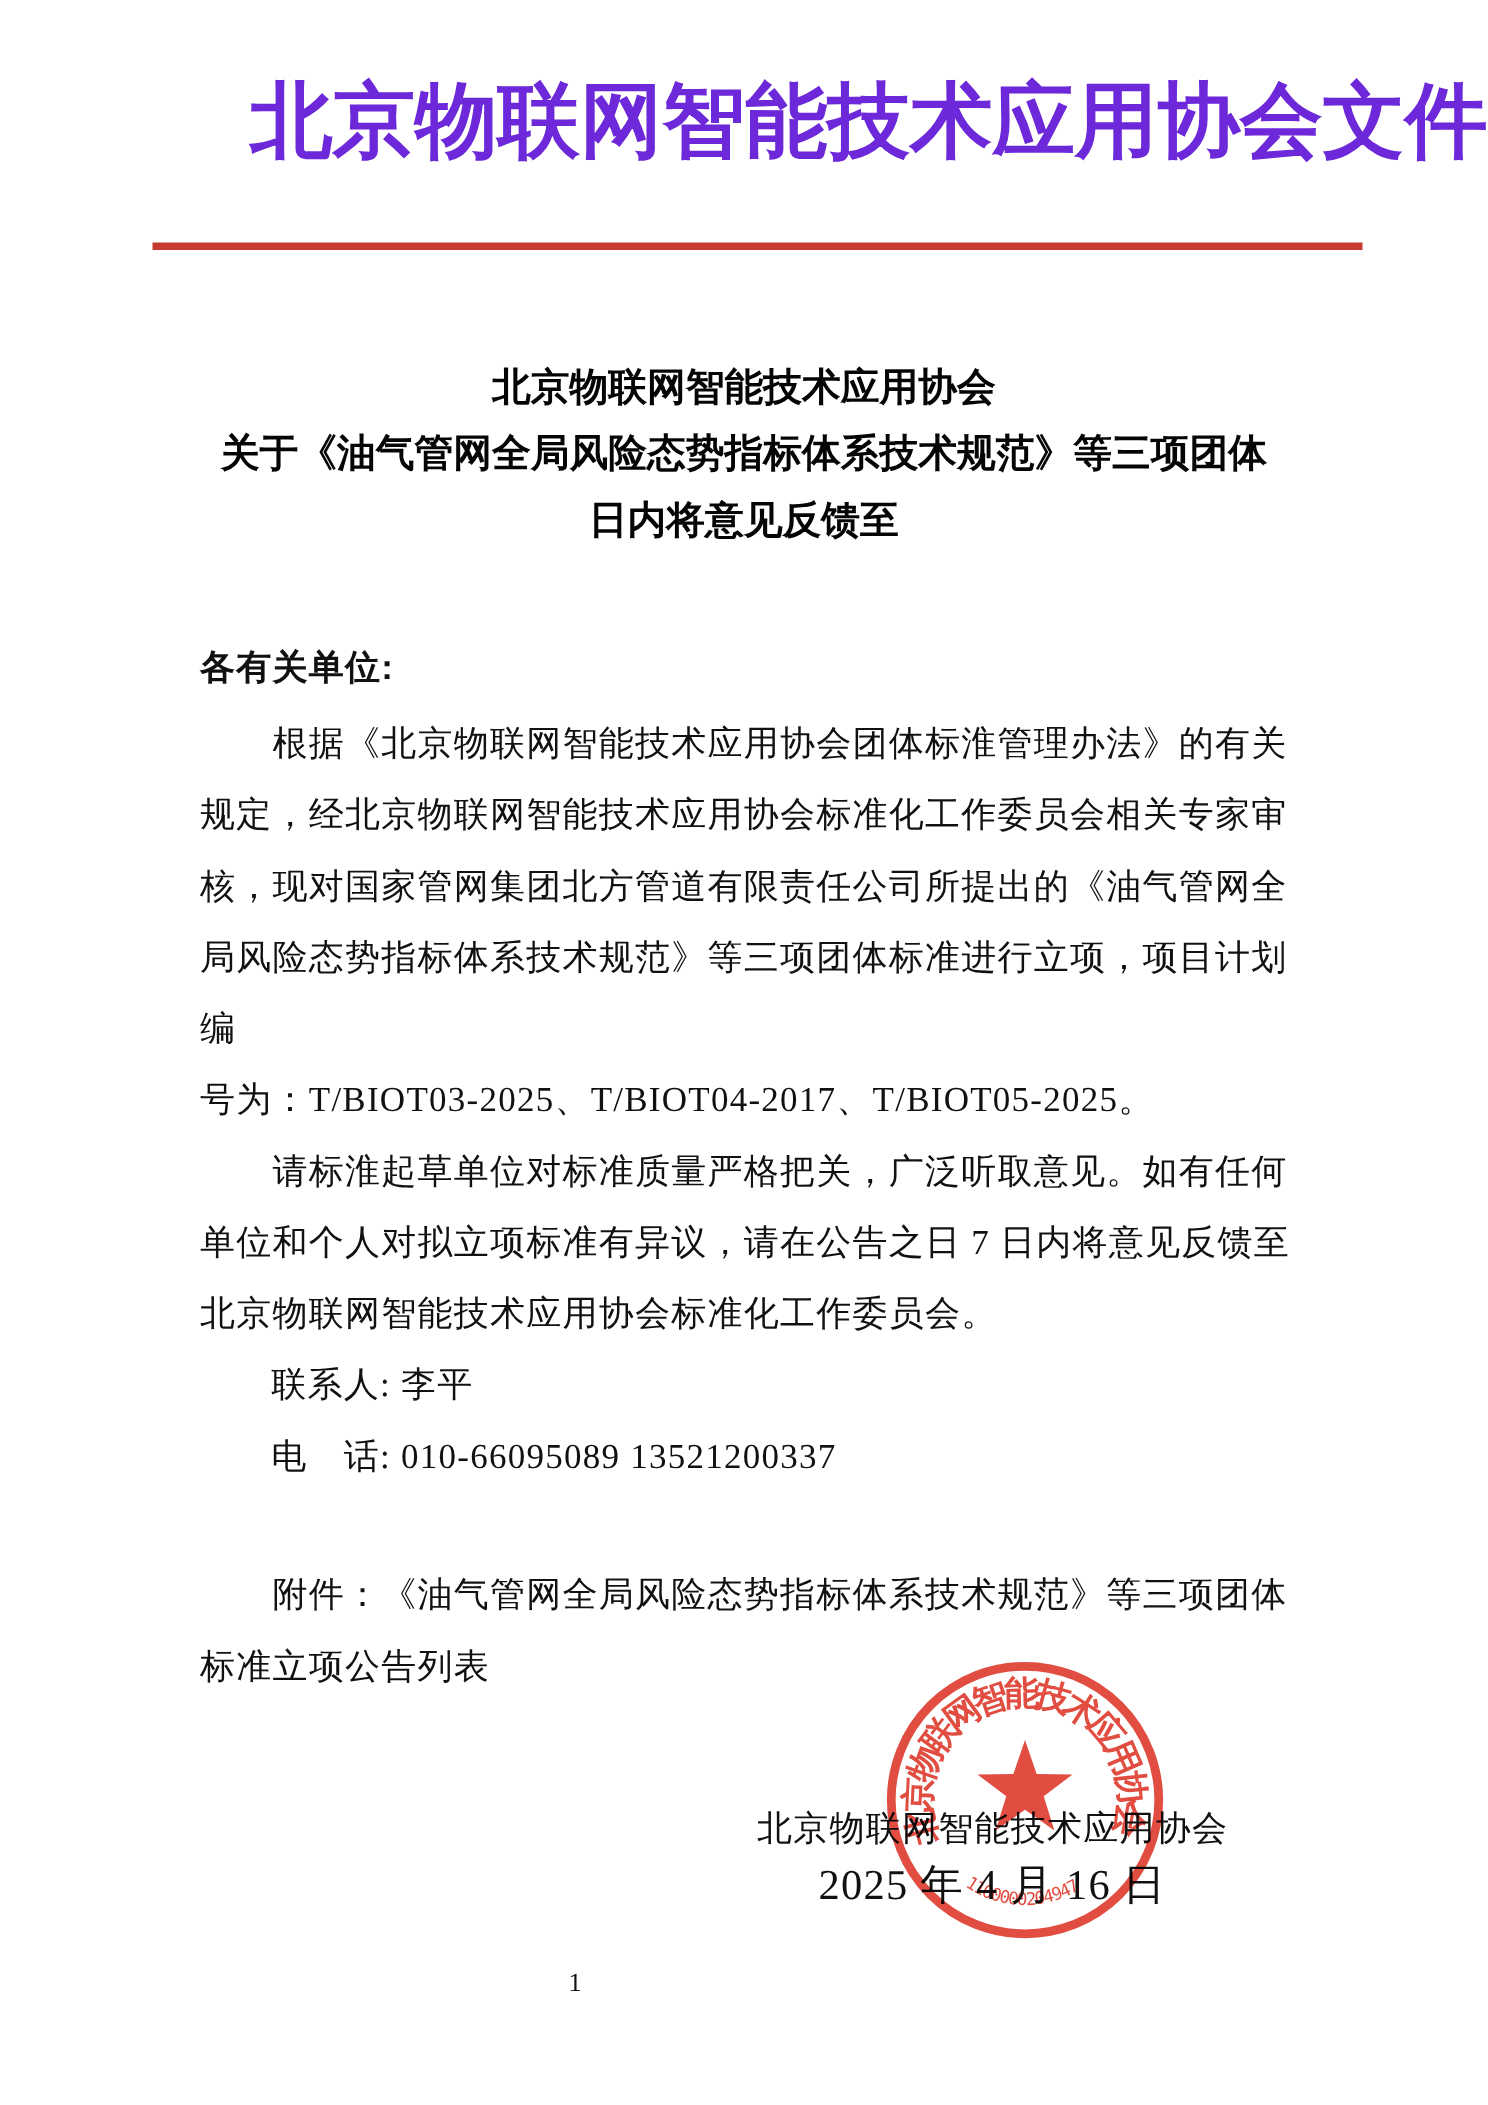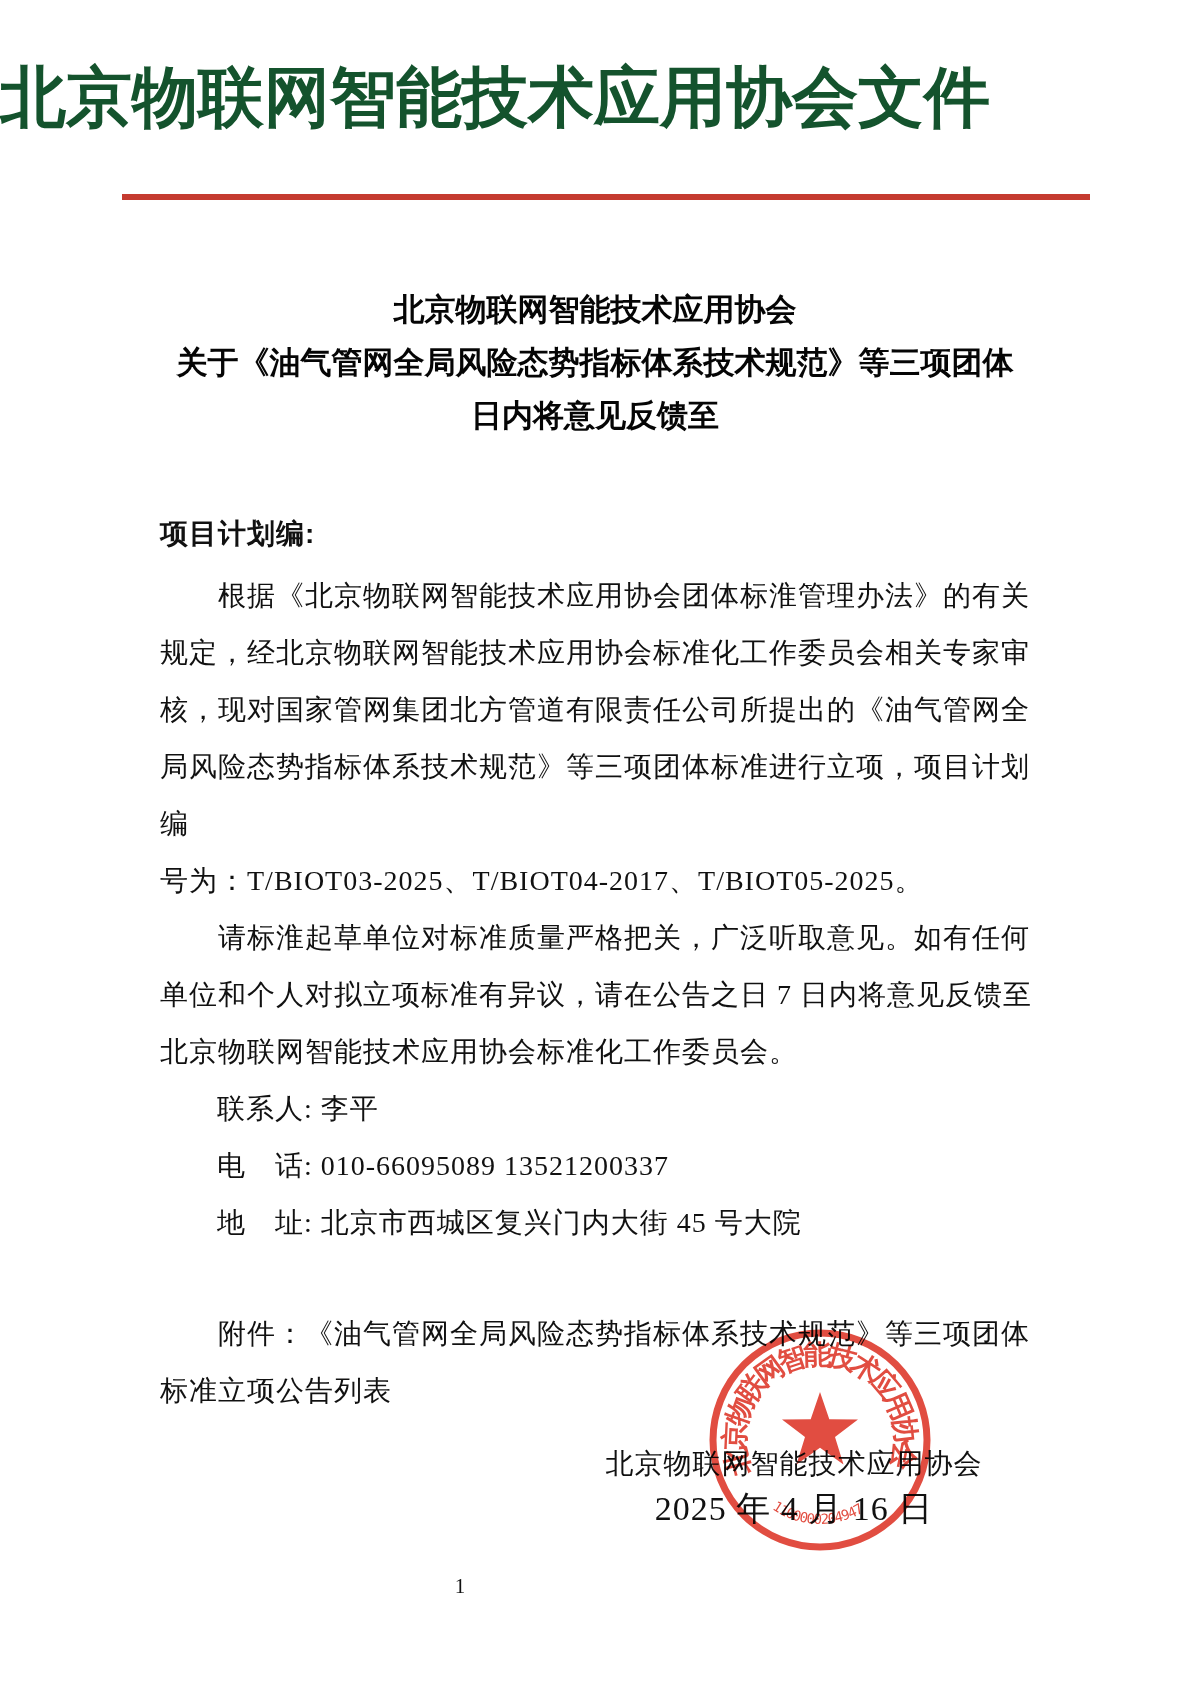--- a/index.html
+++ b/index.html
@@ -4,22 +4,22 @@
 <style>
   html,body { margin:0; padding:0; background:#ffffff; }
   .page {
     position:relative; width:1190px; height:1684px; margin:0 auto;
     background:#ffffff; overflow:hidden;
     font-family:"Liberation Serif","DejaVu Serif",serif;
     color:#111111;
   }
   .letterhead {
     position:absolute; top:48px; left:0; width:100%;
-    text-align:left; font-size:66px; font-weight:700;
-    color:#14532d; letter-spacing:0px; line-height:100px;
+    text-align:right; font-size:66px; font-weight:700;
+    color:#6d28d9; letter-spacing:0px; line-height:100px;
     font-family:"Liberation Serif","DejaVu Serif",serif;
   }
   .red-rule {
     position:absolute; top:194px; left:122px; width:968px; height:6px;
     background:#c53b30;
   }
   .doc-title {
     position:absolute; top:283px; left:0; width:100%;
     text-align:center; font-weight:700; font-size:31px; line-height:53px;
     color:#050505;
@@ -58,33 +58,32 @@
 
   <div class="red-rule"></div>
 
   <div class="doc-title">
     <div>北京物联网智能技术应用协会</div>
     <div>关于《油气管网全局风险态势指标体系技术规范》等三项团体</div>
     <div>日内将意见反馈至</div>
   </div>
 
   <div class="body-block">
-    <div class="salutation">项目计划编:</div>
+    <div class="salutation">各有关单位:</div>
     <div class="para">　　根据《北京物联网智能技术应用协会团体标淮管理办法》的有关
 规定，经北京物联网智能技术应用协会标准化工作委员会相关专家审
 核，现对国家管网集团北方管道有限责任公司所提出的《油气管网全
 局风险态势指标体系技术规范》等三项团体标准进行立项，项目计划编
 号为：T/BIOT03-2025、T/BIOT04-2017、T/BIOT05-2025。</div>
     <div class="para">　　请标淮起草单位对标准质量严格把关，广泛听取意见。如有任何
 单位和个人对拟立项标准有异议，请在公告之日 7 日内将意见反馈至
 北京物联网智能技术应用协会标准化工作委员会。</div>
     <div>
       <div class="contact-line">联系人: 李平</div>
       <div class="contact-line">电　话: 010-66095089 13521200337</div>
-      <div class="contact-line">地　址: 北京市西城区复兴门内大街 45 号大院</div>
     </div>
     <div class="attachment">　　附件：《油气管网全局风险态势指标体系技术规范》等三项团体
 标准立项公告列表</div>
   </div>
 
   <div class="signature">
     <div>北京物联网智能技术应用协会</div>
     <div class="sig-date">2025 年 4 月 16 日</div>
   </div>
 

